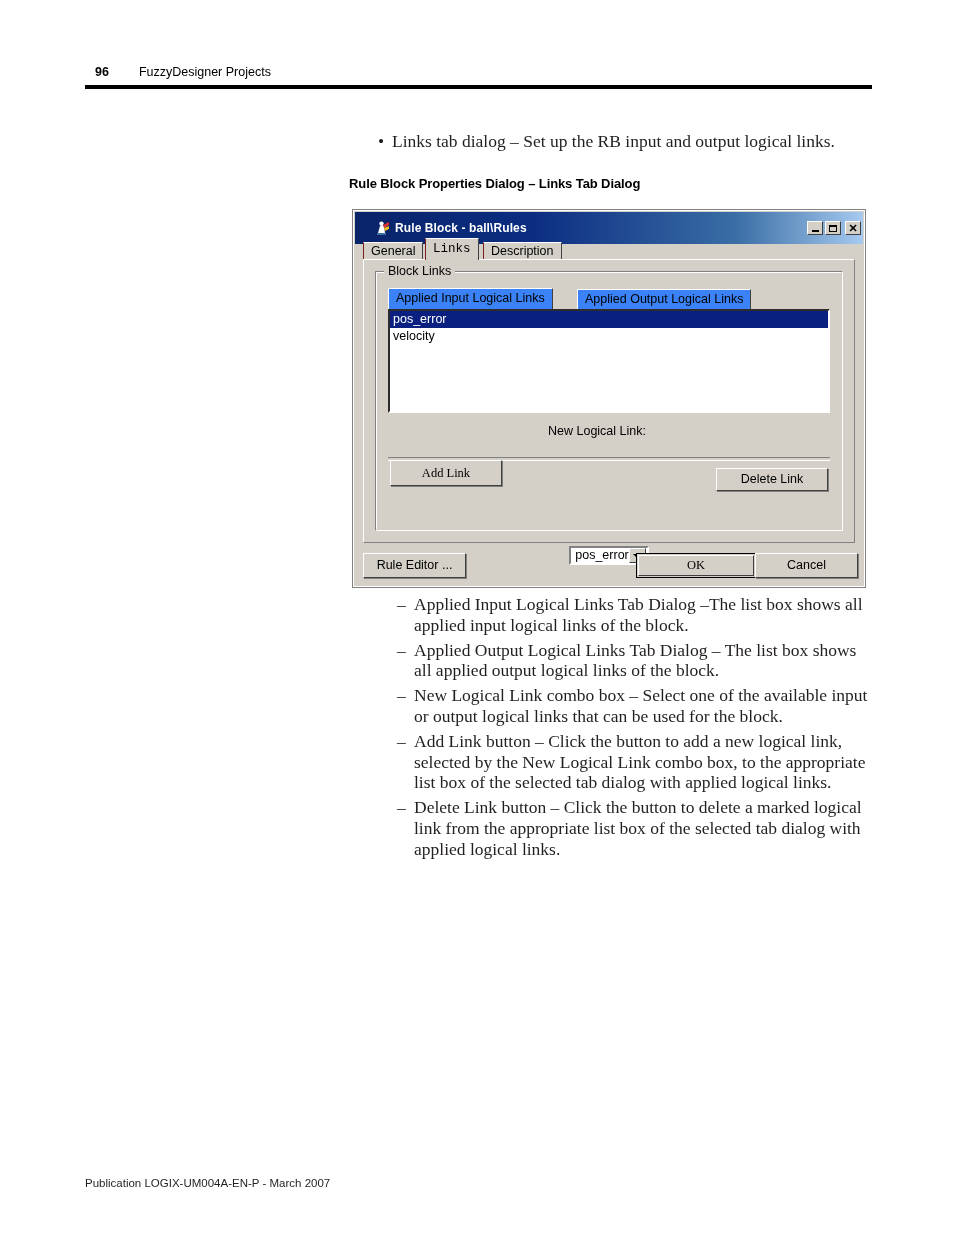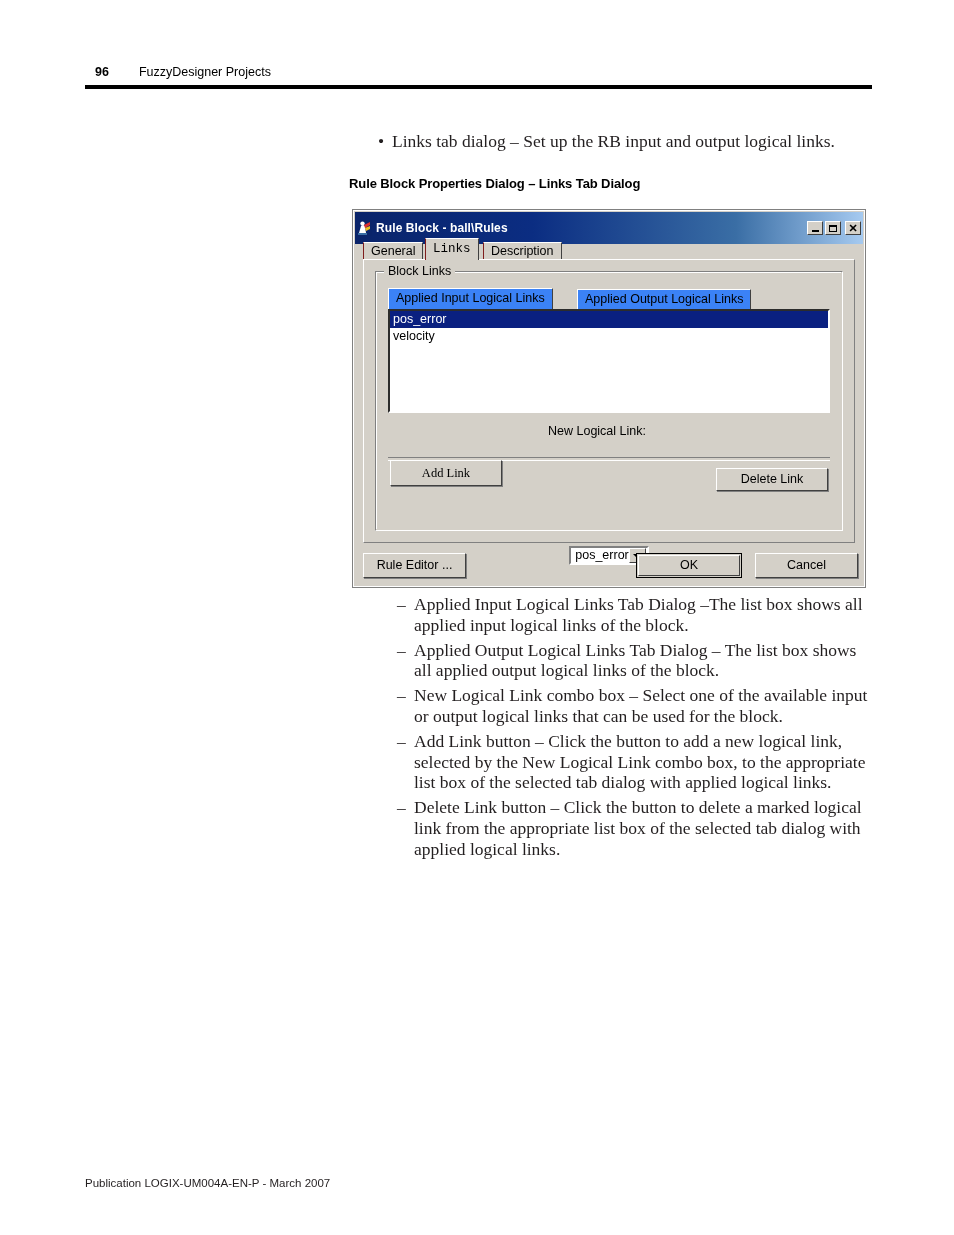--- a/index.html
+++ b/index.html
@@ -96,21 +96,21 @@
   }
   .titlebar {
     position: absolute;
     left: 2px;
     top: 2px;
     right: 2px;
     height: 32px;
     background: linear-gradient(to right, #0a246a 0%, #0b2d82 35%, #3a6ea5 75%, #a6caf0 100%);
     display: flex;
     align-items: center;
-    padding: 0 2px 0 1px;
+    padding: 0 2px 0 20px;
     box-sizing: border-box;
   }
   .title-icon {
     width: 16px;
     height: 16px;
     flex: 0 0 16px;
     margin-right: 4px;
     position: relative;
   }
   .title-text {
@@ -401,24 +401,25 @@
   }
   .btn-ruleeditor {
     left: 0;
     top: 0;
     width: 103px;
     height: 25px;
   }
   .btn-ok {
     left: 273px;
     top: 0;
-    width: 106px;
+    width: 120px;
     height: 25px;
     border: 1px solid #000000;
     box-shadow: none;
+    font-family: Liberation Serif, serif;
   }
   .btn-ok .inner {
     position: absolute;
     left: 1px; top: 1px; right: 1px; bottom: 1px;
     border-top: 1px solid #ffffff;
     border-left: 1px solid #ffffff;
     border-right: 1px solid #404040;
     border-bottom: 1px solid #404040;
     box-sizing: border-box;
     display: flex;

